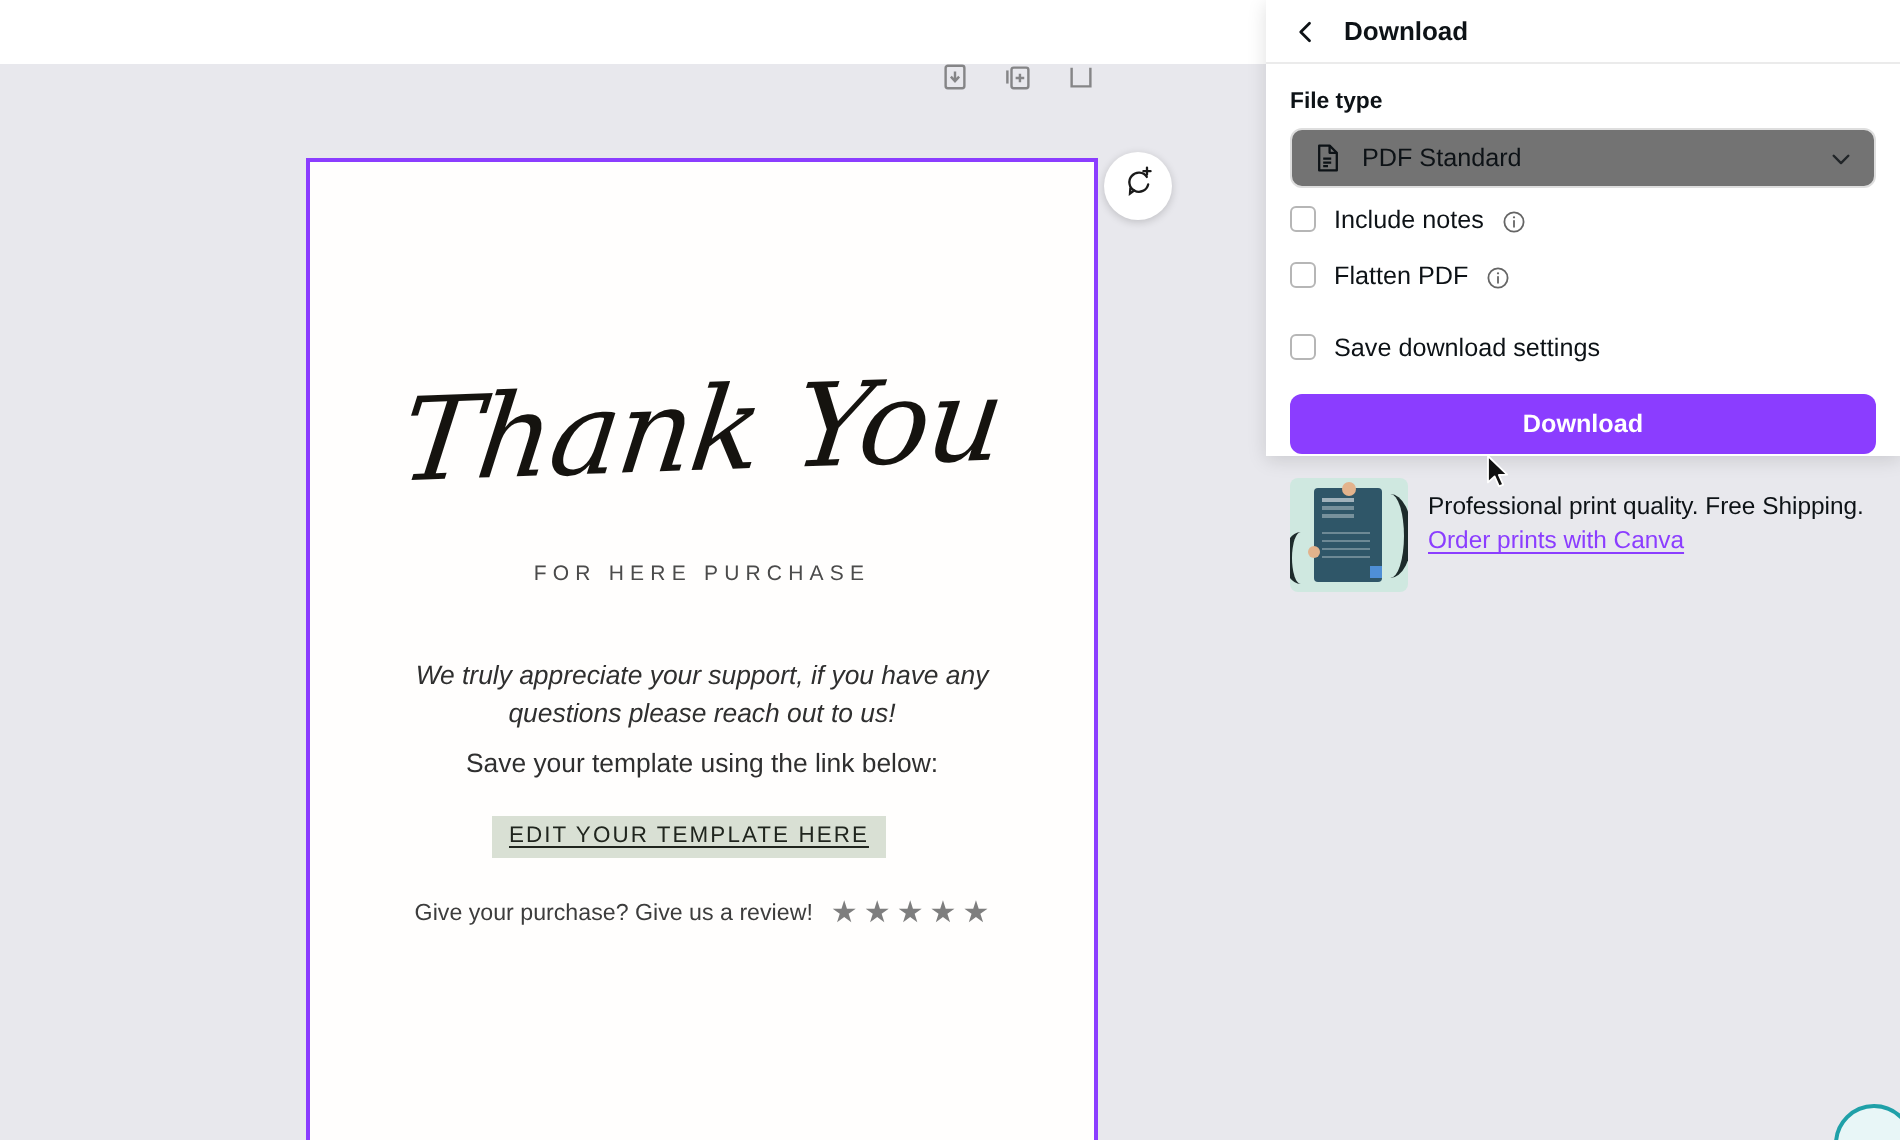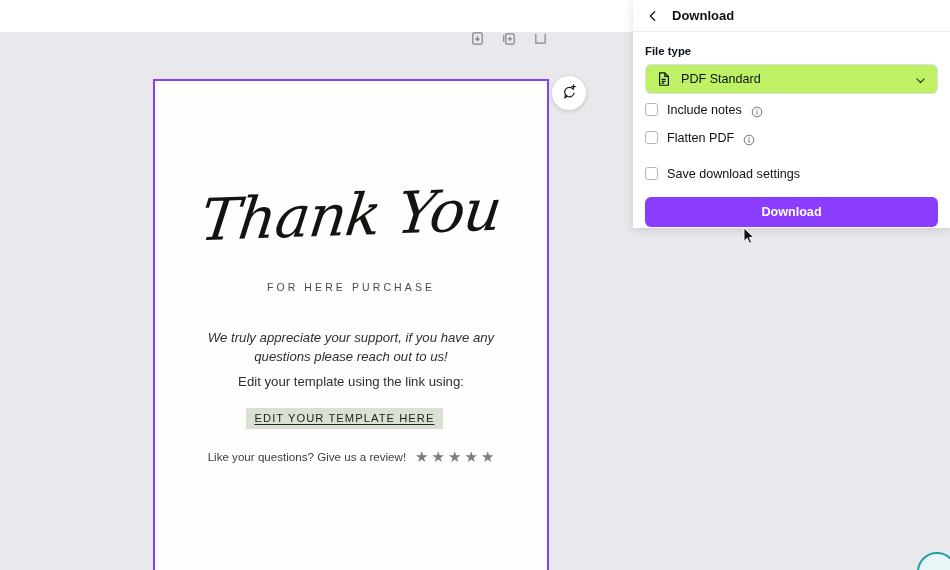--- a/index.html
+++ b/index.html
@@ -122,21 +122,21 @@
     width: 16px; height: 16px; display: flex; align-items: center; justify-content: center;
   }
   .panel-title { font-size: 13px; font-weight: bold; color: #0d1216; }
 
   .panel-body { padding: 13px 12px 0 12px; }
   .field-label { font-size: 11.4px; font-weight: bold; color: #0d1216; margin-bottom: 7px; }
 
   .select {
     height: 30px; border: 1px solid #dedede; border-radius: 6px;
     display: flex; align-items: center; padding: 10px 10px; gap: 9px;
-    background: #bef264;
+    background: #737373;
   }
   .select .doc-ic { width: 16px; height: 16px; flex: 0 0 16px; }
   .select .sel-val { flex: 1; font-size: 12.6px; color: #0d1216; }
   .chev { width: 13px; height: 13px; opacity: .8; }
 
   .check-row { display: flex; align-items: center; gap: 9px; height: 25px; margin-top: 3px; }
   .check-row.spaced { margin-top: 11px; }
   .cbox {
     width: 13px; height: 13px; border: 1.4px solid #b6b6b6; border-radius: 3px;
     background: #fff; flex: 0 0 13px;
@@ -261,28 +261,28 @@
         </svg>
       </span>
     </div>
 
     <div class="page-wrap">
       <div class="page">
 
         <div class="doc-title">Thank You</div>
         <div class="doc-sub">FOR HERE PURCHASE</div>
         <div class="doc-para">We truly appreciate your support, if you have any questions please reach out to us!</div>
-        <div class="doc-edit-line">Edit your template using the link using:</div>
+        <div class="doc-edit-line">Save your template using the link below:</div>
 
         <div class="doc-link-wrap">
           <span class="doc-link">EDIT YOUR TEMPLATE HERE</span>
         </div>
 
         <div class="doc-review">
-          <span class="doc-review-text">Like your questions? Give us a review!</span>
+          <span class="doc-review-text">Give your purchase? Give us a review!</span>
           <span class="stars">
             <span>★</span>
             <span>★</span>
             <span>★</span>
             <span>★</span>
             <span>★</span>
           </span>
         </div>
 
       </div>
@@ -344,20 +344,34 @@
         </span>
       </div>
 
       <div class="check-row spaced">
         <span class="cbox"></span>
         <span class="check-label">Save download settings</span>
       </div>
 
       <button class="dl-btn">Download</button>
 
+      <div class="promo">
+        <div class="promo-thumb">
+          <div class="promo-card"></div>
+          <div class="promo-dot"></div>
+          <div class="promo-dot2"></div>
+          <div class="promo-sq"></div>
+          <div class="promo-swoosh"></div>
+          <div class="promo-swoosh2"></div>
+        </div>
+        <div class="promo-text">
+          <div class="promo-line">Professional print quality. Free Shipping.</div>
+          <a class="promo-link">Order prints with Canva</a>
+        </div>
+      </div>
 
     </div>
   </div>
 
   <div class="help-bubble"></div>
 
   <div class="cursor">
     <svg viewBox="0 0 12 18" width="12" height="18">
       <path d="M1 1 L1 14.2 L4.3 11.2 L6.5 16.2 L8.6 15.3 L6.4 10.5 L10.6 10.3 Z" fill="#111111" stroke="#ffffff" stroke-width="0.9" stroke-linejoin="round"></path>
     </svg>

